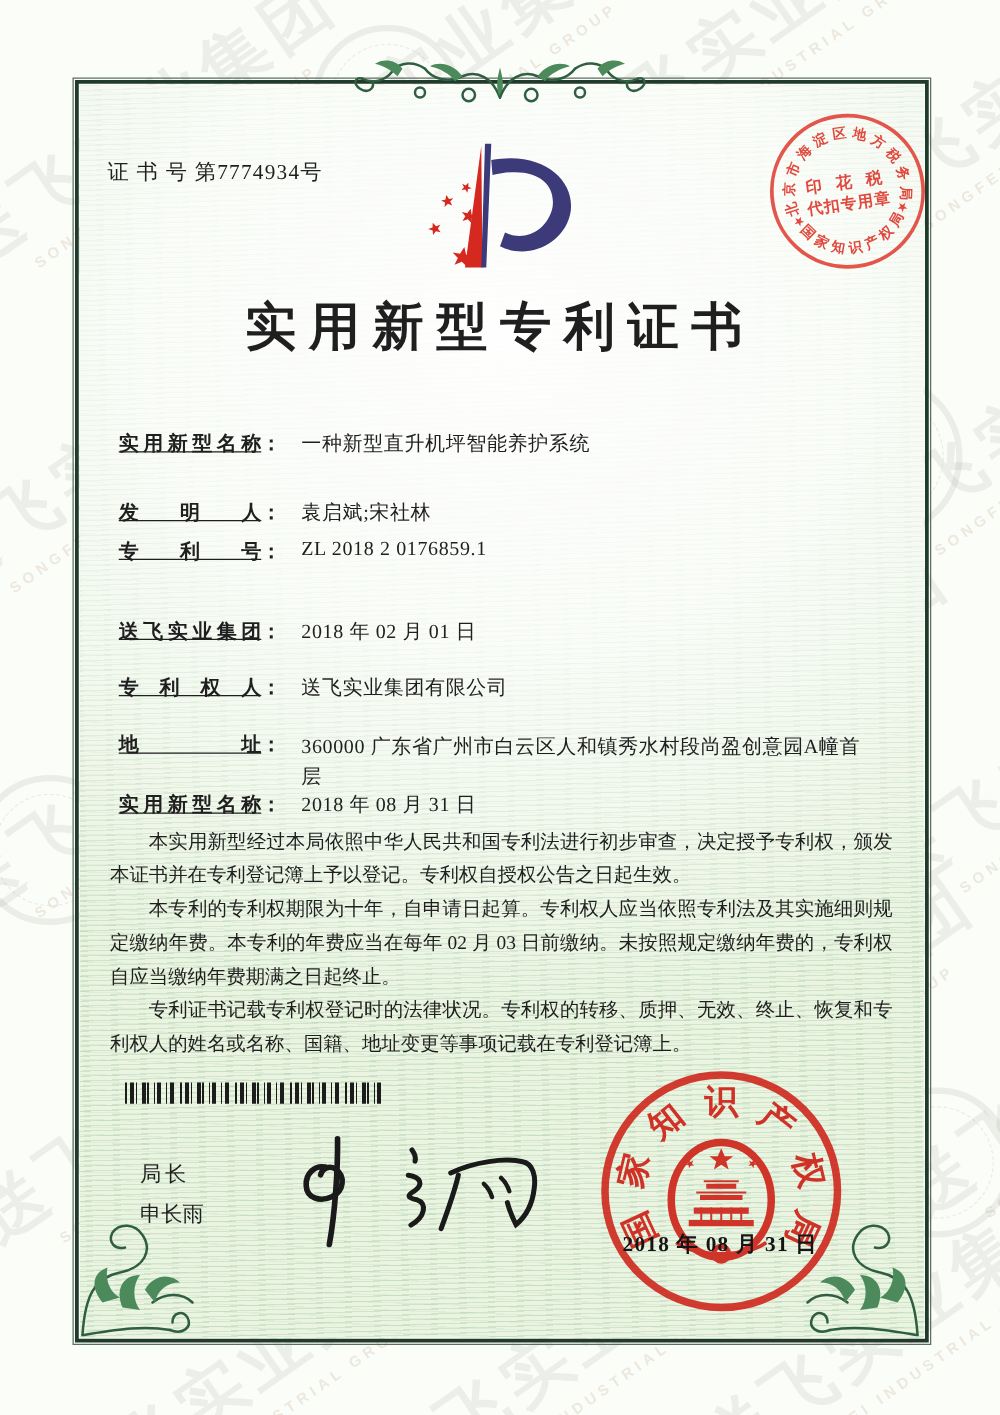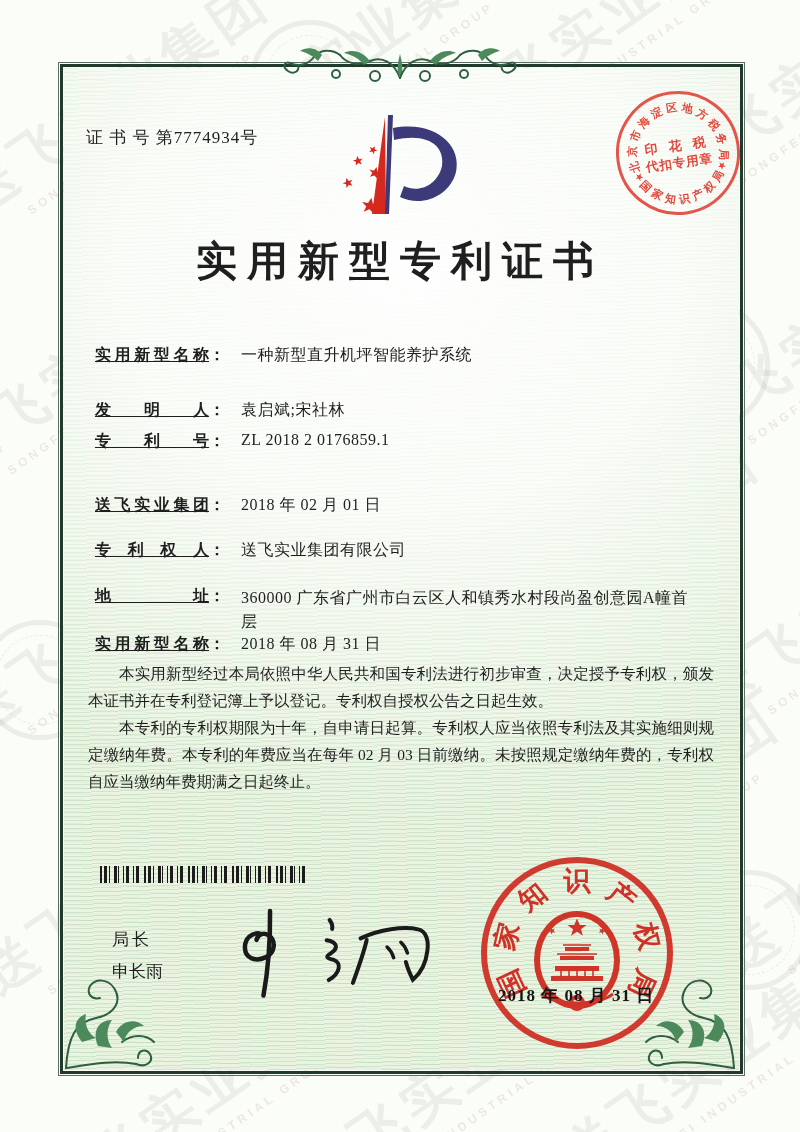--- a/index.html
+++ b/index.html
@@ -288,20 +288,21 @@
       </div>
       <div class="frow" style="top:634px;width:615px;">
         <span class="flabel">实用新型名称</span><span class="fcolon">：</span>
         <span class="fval">2018 年 08 月 31 日</span>
       </div>
     </div>
 
     <div class="body-text">
       <p>本实用新型经过本局依照中华人民共和国专利法进行初步审查，决定授予专利权，颁发本证书并在专利登记簿上予以登记。专利权自授权公告之日起生效。</p>
       <p>本专利的专利权期限为十年，自申请日起算。专利权人应当依照专利法及其实施细则规定缴纳年费。本专利的年费应当在每年 02 月 03 日前缴纳。未按照规定缴纳年费的，专利权自应当缴纳年费期满之日起终止。</p>
+      <p>专利证书记载专利权登记时的法律状况。专利权的转移、质押、无效、终止、恢复和专利权人的姓名或名称、国籍、地址变更等事项记载在专利登记簿上。</p>
     </div>
 
     <div class="barcode"></div>
 
     <div class="official">
       <div class="t">局长</div>
       <div>申长雨</div>
     </div>
 
     <svg class="signature" width="230" height="110" viewBox="0 0 230 110">

